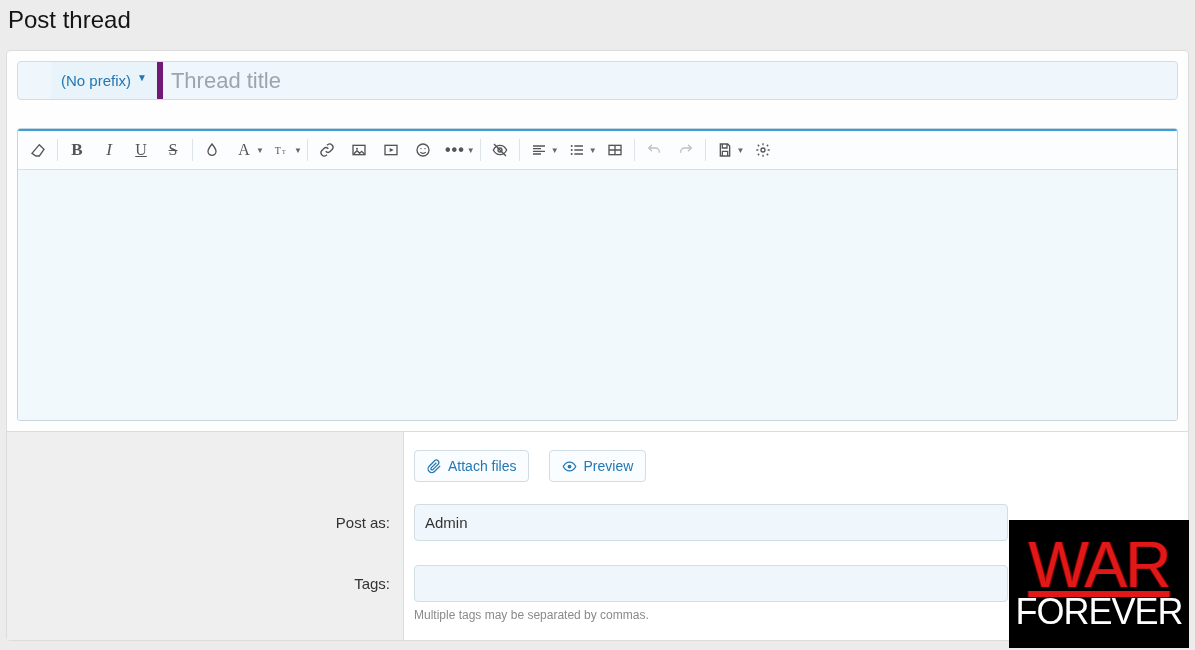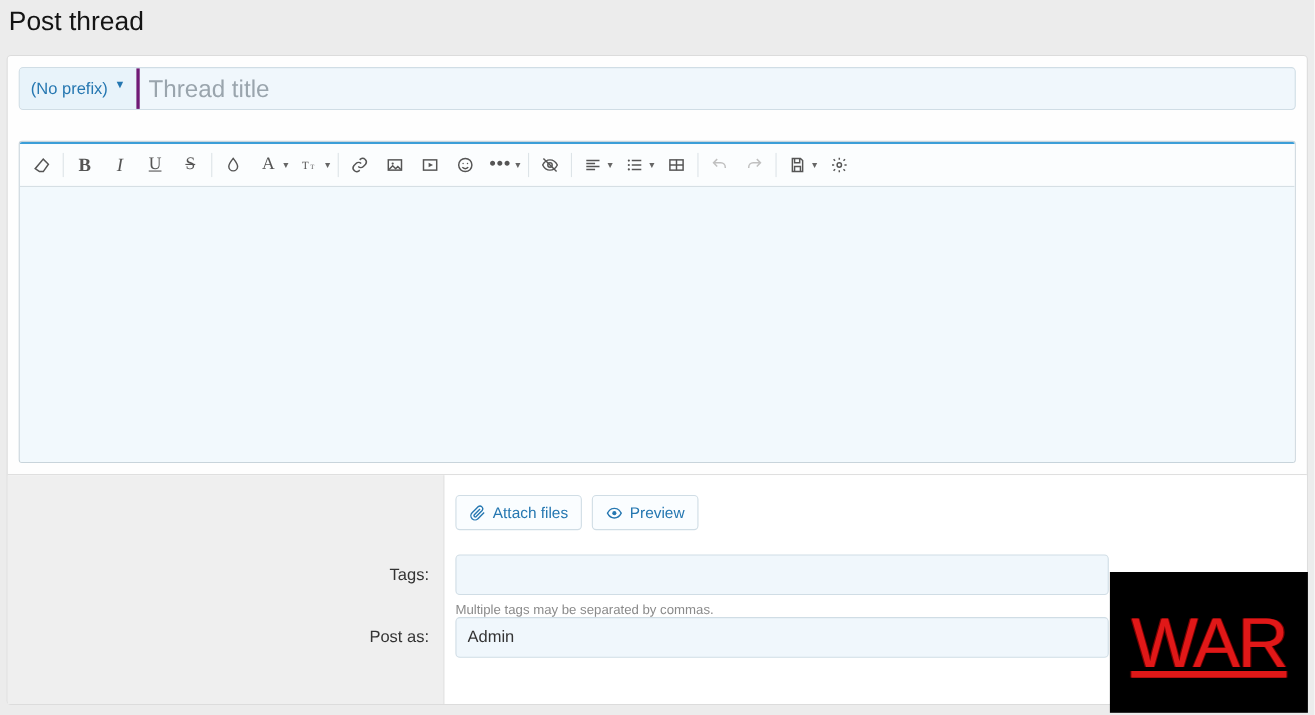--- a/index.html
+++ b/index.html
@@ -1,38 +1,38 @@
 <!DOCTYPE html>
 <html><head>
 <meta charset="utf-8">
 <style>
 * { box-sizing: border-box; margin: 0; padding: 0; }
 body { font-family: 'Segoe UI', Arial, sans-serif; background: #ececec; color: #2a2a2a; width: 1195px; height: 650px; overflow: hidden; position: relative; }
 .page { padding: 6px 6px 0 6px; }
 .page-title { font-size: 24px; font-weight: 400; color: #141414; margin: 0 0 16px 2px; }
 .main-panel { background: #fefefe; border: 1px solid #dcdcdc; border-radius: 4px; padding: 10px 10px 0 10px; }
 .title-row { display: flex; align-items: stretch; border: 1px solid #d0dde5; background: #f0f7fc; border-radius: 4px; overflow: hidden; margin-bottom: 28px; }
-.prefix-btn { display: flex; align-items: flex-start; gap: 6px; padding: 10px 10px; color: #2577b1; background: #e8f3fa; border-right: 3px solid #701a75; cursor: pointer; font-size: 15px; }
+.prefix-btn { display: flex; align-items: flex-start; gap: 6px; padding: 10px 10px; color: #2577b1; background: #e8f3fa; border-right: 6px solid #701a75; cursor: pointer; font-size: 15px; margin-left: 33px; }
 .prefix-btn .caret { font-size: 10px; color: #2577b1; }
 .title-input { flex: 1; border: none; background: transparent; font-size: 22px; padding: 4px 8px; color: #8b5cf6; outline: none; }
 .title-input::placeholder { color: #9aa5ad; }
 .editor-wrap { border: 1px solid #c8d4db; border-radius: 3px; overflow: hidden; }
 .editor-topline { height: 2px; background: #3b9ed8; }
 .toolbar { display: flex; align-items: center; background: #fbfdfe; border-bottom: 1px solid #d6dfe4; padding: 4px 4px; }
 .tbtn { width: 32px; height: 30px; display: flex; align-items: center; justify-content: center; color: #555; cursor: pointer; border-radius: 2px; }
 .tbtn.disabled { color: #c0c0c0; cursor: default; }
 .tbtn svg { width: 16px; height: 16px; display: block; }
 .tsep { width: 1px; height: 22px; background: #dde4e8; margin: 0 3px; }
 .tdrop { display: flex; align-items: center; }
 .tdrop .dcaret { font-size: 8px; color: #666; margin-left: -4px; margin-right: 2px; }
 .editor-body { min-height: 250px; background: #f2f9fd; }
 .lower { display: flex; border-top: 1px solid #dcdcdc; margin: 10px -10px 0 -10px; }
 .lower-left { width: 396px; background: #efefef; }
 .lower-right { flex: 1; background: #fff; border-left: 1px solid #dcdcdc; padding: 18px 0 18px 0; }
-.btn-row { display: flex; gap: 9px; padding: 0 0 22px 10px; }
+.btn-row { display: flex; gap: 20px; padding: 0 0 22px 10px; }
 .obtn { display: inline-flex; align-items: center; gap: 6px; border: 1px solid #d0dde5; background: #fafdff; color: #2577b1; padding: 7px 12px; border-radius: 4px; font-size: 14px; cursor: pointer; }
 .obtn svg { width: 15px; height: 15px; }
 .form-row { display: flex; align-items: flex-start; margin-bottom: 24px; }
 .form-label { width: 396px; text-align: right; padding: 10px 14px 0 0; font-size: 15px; color: #333; margin-left: -396px; }
 .form-field { flex: 1; padding-right: 180px; padding-left: 10px; }
 .text-input { width: 100%; border: 1px solid #d0dde5; background: #f0f7fc; border-radius: 4px; padding: 9px 10px; font-size: 15px; color: #333; outline: none; }
 .hint { font-size: 12px; color: #8a8a8a; margin-top: 6px; }
 .logo { position: absolute; right: 6px; bottom: 2px; width: 180px; height: 128px; background: #000; display: flex; flex-direction: column; align-items: center; justify-content: center; }
 .logo-war { font-family: Impact, 'Arial Black', sans-serif; font-size: 64px; color: #e01818; letter-spacing: -2px; line-height: 0.85; text-shadow: 1px 0 #700, -1px 0 #700; text-decoration: underline; }
 .logo-forever { font-family: Impact, 'Arial Black', sans-serif; font-size: 36px; color: #fff; letter-spacing: -1px; line-height: 1; margin-top: 2px; }
@@ -214,36 +214,37 @@
           </button>
           <button class="obtn">
             <svg viewBox="0 0 24 24">
                 <path d="M2 12s3.5-7 10-7 10 7 10 7-3.5 7-10 7S2 12 2 12z" fill="none" stroke="currentColor" stroke-width="2"></path>
                 <circle cx="12" cy="12" r="3" fill="currentColor"></circle>
               </svg>
             <span>Preview</span>
           </button>
         </div>
 
+        <div class="form-row">
+          <div class="form-label">Post as:</div>
+          <div class="form-field">
+            <input class="text-input" type="text" value="Admin" style="">
+          </div>
+        </div>
+
         <div class="form-row" style="margin-bottom:0">
           <div class="form-label">Tags:</div>
           <div class="form-field">
             <input class="text-input" type="text" value="" style="">
             <div class="hint">Multiple tags may be separated by commas.</div>
           </div>
         </div>
 
-        <div class="form-row">
-          <div class="form-label">Post as:</div>
-          <div class="form-field">
-            <input class="text-input" type="text" value="Admin" style="">
-          </div>
-        </div>
-
       </div>
     </div>
 
   </div>
 </div>
 
 <div class="logo">
   <div class="logo-war">WAR</div>
+  <div class="logo-forever">FOREVER</div>
 </div>
 
 </body></html>

